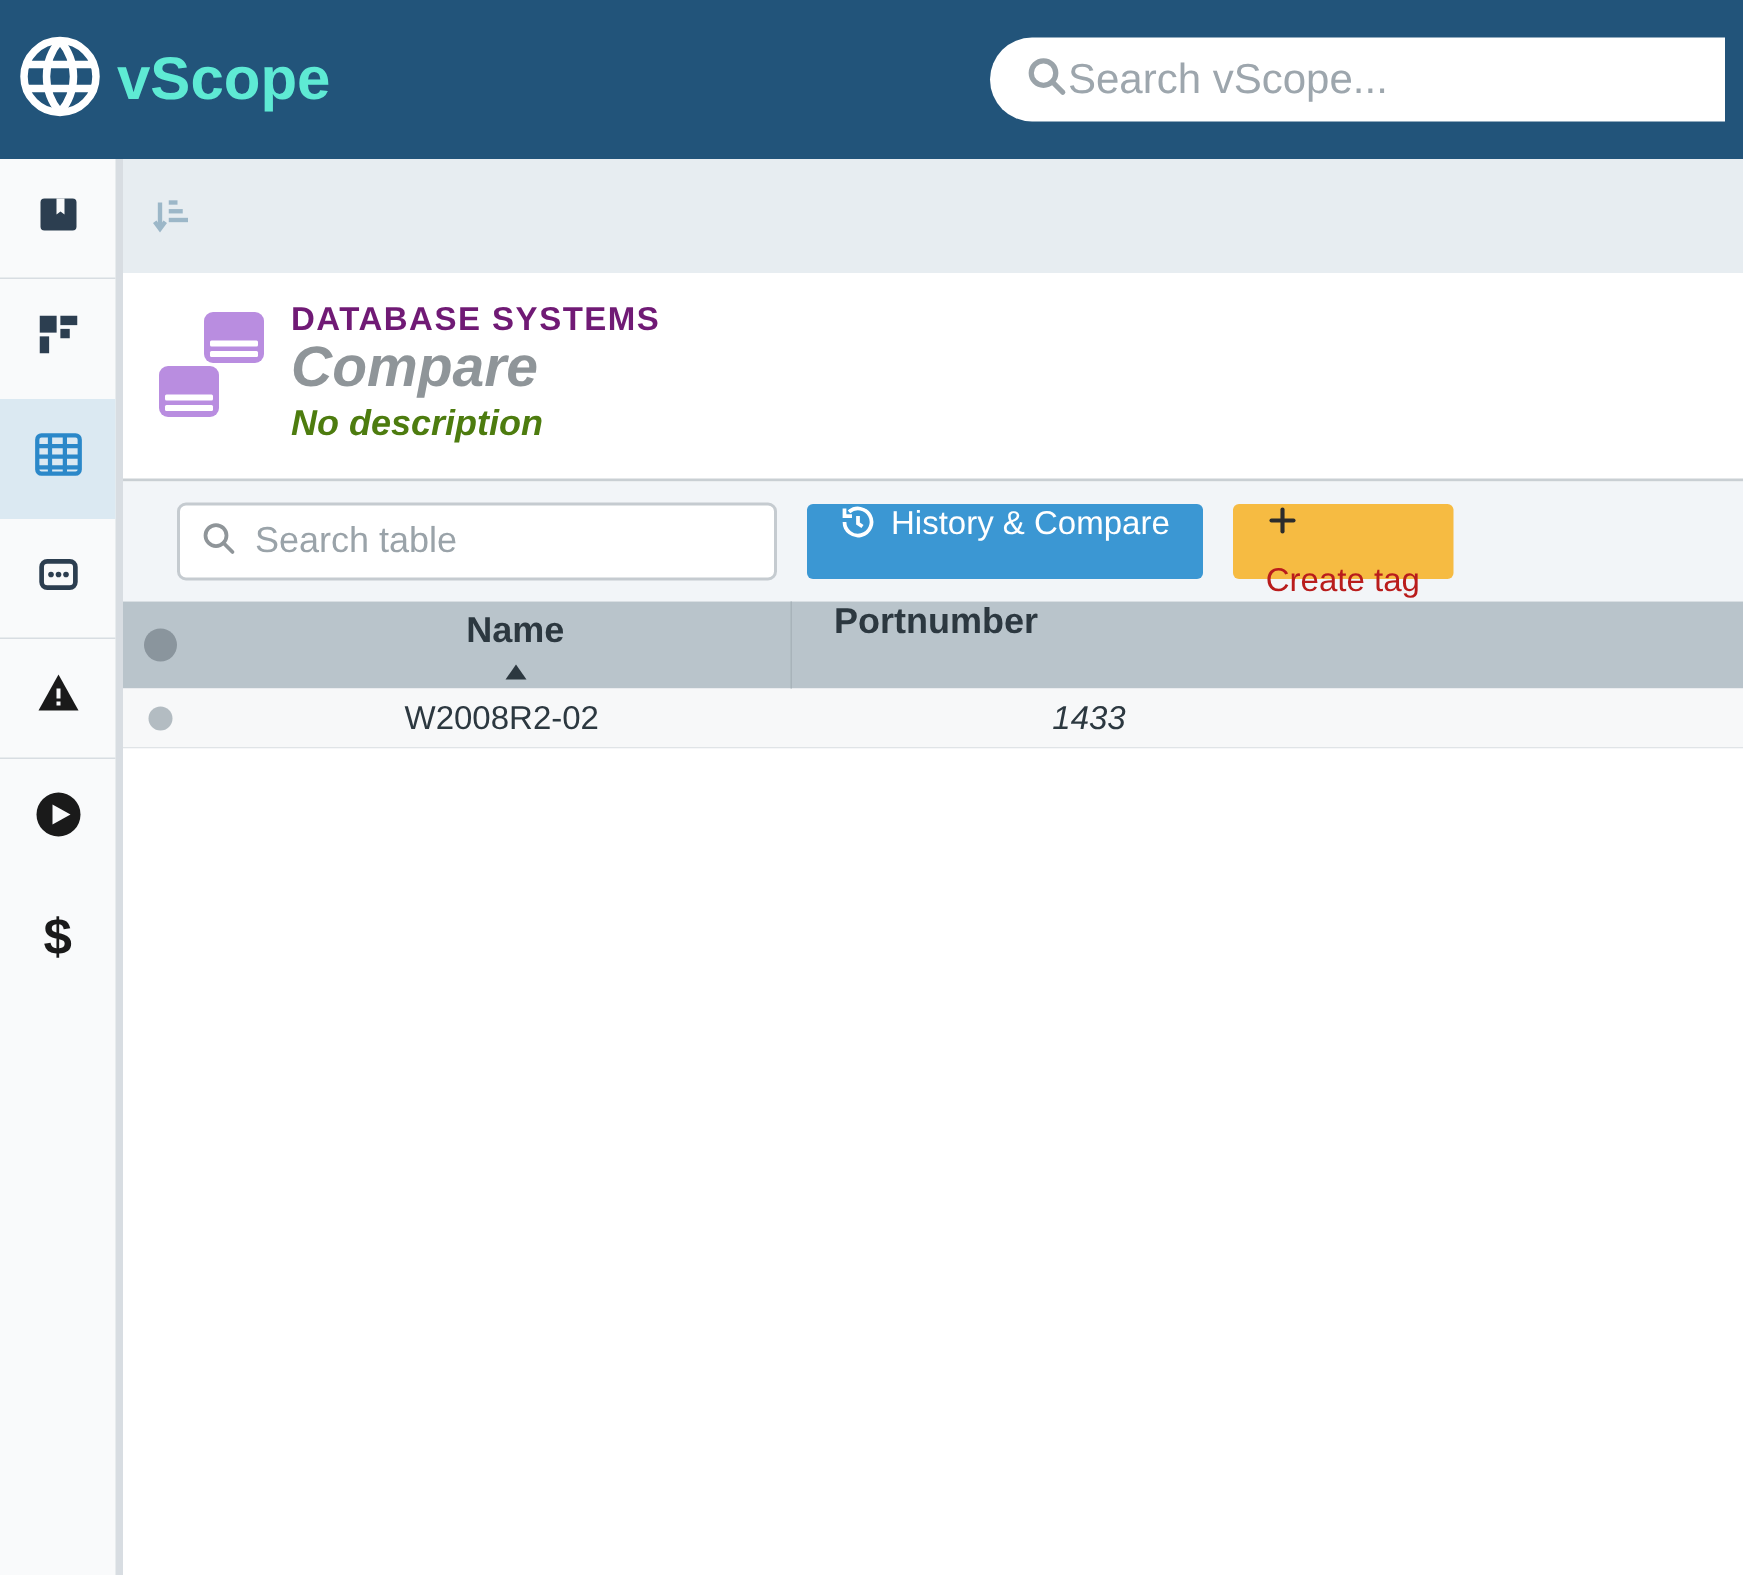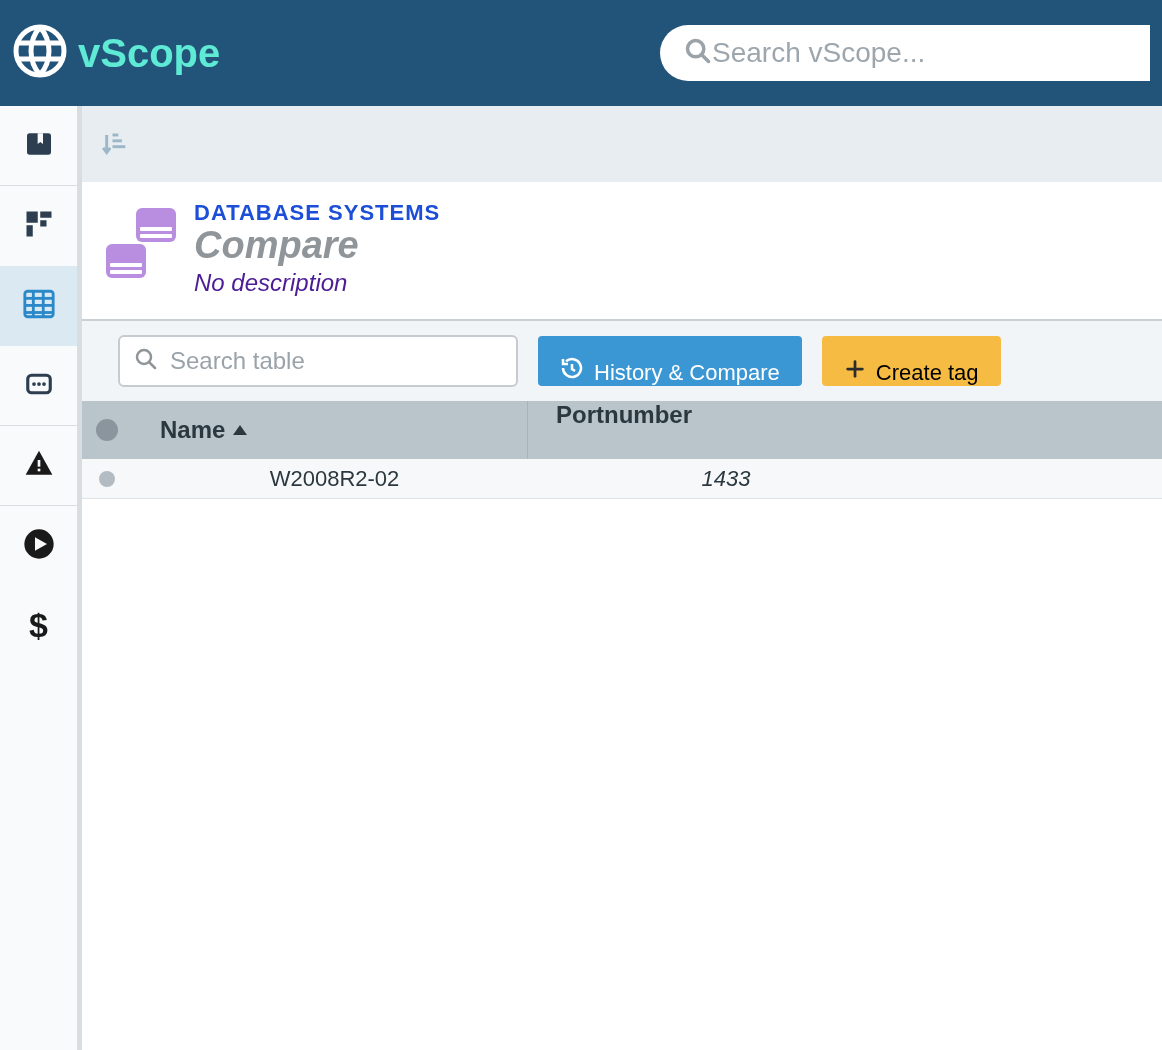--- a/index.html
+++ b/index.html
@@ -118,37 +118,38 @@
     .db-card.front { left: 0; bottom: 0; }
     .db-card.back { right: 0; top: 0; }
     .db-card-row {
       height: 4px;
       background: #fff;
       margin-top: 3px;
       border-radius: 1px;
     }
     .title-block { flex-shrink: 0; }
     .category {
-      color: #1d4ed8;
+      color: #701a75;
       font-weight: 700;
       font-size: 22px;
       letter-spacing: 1px;
     }
     .title {
       font-size: 38px;
       font-style: italic;
       color: #8f9599;
       font-weight: 600;
       margin-top: -2px;
     }
     .description {
       font-size: 24px;
       font-style: italic;
-      color: #4c1d95;
+      color: #4d7c0f;
       margin-top: 2px;
+      font-weight: bold;
     }
     .header-actions {
       display: flex;
       align-items: center;
       gap: 30px;
       margin-left: 30px;
       margin-top: 28px;
     }
     .star-icon { color: #c4cacf; cursor: pointer; }
     .save-link {
@@ -185,36 +186,37 @@
       border: none;
       outline: none;
       font-size: 24px;
       width: 100%;
       background: transparent;
     }
     .search-table input::placeholder { color: #9aa3a9; }
     .btn {
       height: 50px;
       display: inline-flex;
-      align-items: flex-end;
+      align-items: flex-start;
       gap: 10px;
       padding: 0 22px;
       border-radius: 4px;
       font-size: 22px;
       font-weight: 500;
       cursor: pointer;
       border: none;
     }
     .btn-history {
       background: #3b97d3;
       color: #fff;
     }
     .btn-tag {
       background: #f6bb42;
-      color: #000000;
+      color: #b91c1c;
+      flex-direction: column;
     }
     .table-wrap { }
     .thead {
       display: flex;
       background: #b9c4cb;
       height: 58px;
       align-items: center;
     }
     .th-checkbox {
       width: 50px;
@@ -229,21 +231,21 @@
     }
     .th {
       font-size: 24px;
       font-weight: 700;
       color: #2c3840;
       display: flex;
       align-items: center;
       gap: 8px;
       cursor: pointer;
     }
-    .th-name { width: 395px; padding-left: 28px; }
+    .th-name { width: 395px; padding-left: 28px; flex-direction: column; }
     .th-port { width: 390px; padding-left: 28px; border-left: 1px solid #a8b3ba; height: 100%; display:flex; align-items:flex-start;}
     .trow {
       display: flex;
       height: 40px;
       align-items: center;
       border-bottom: 1px solid #e0e4e7;
       background: #f7f8f9;
       text-align: center;
     }
     .td-checkbox {

